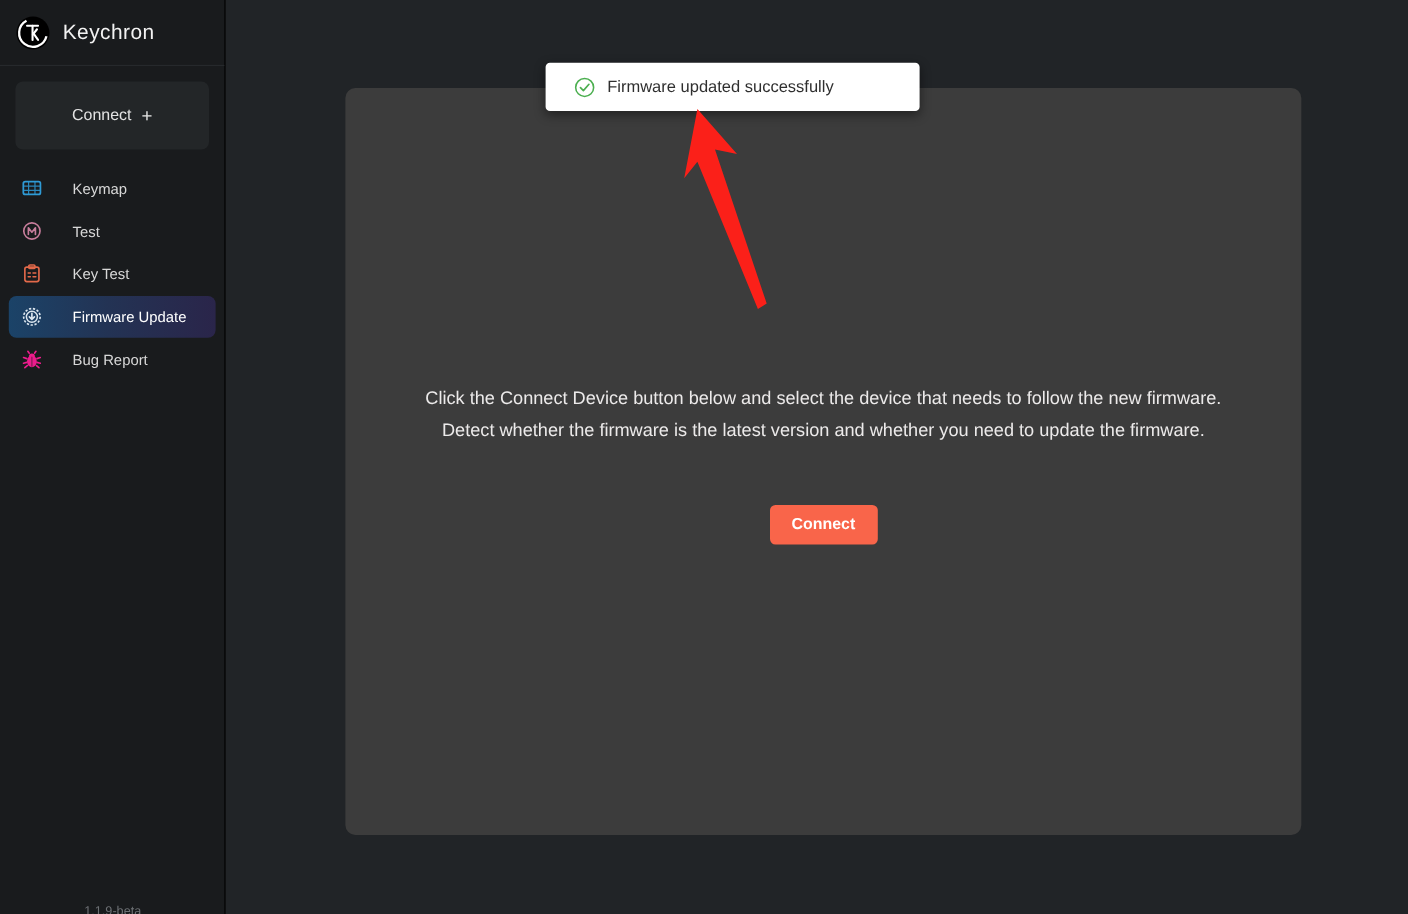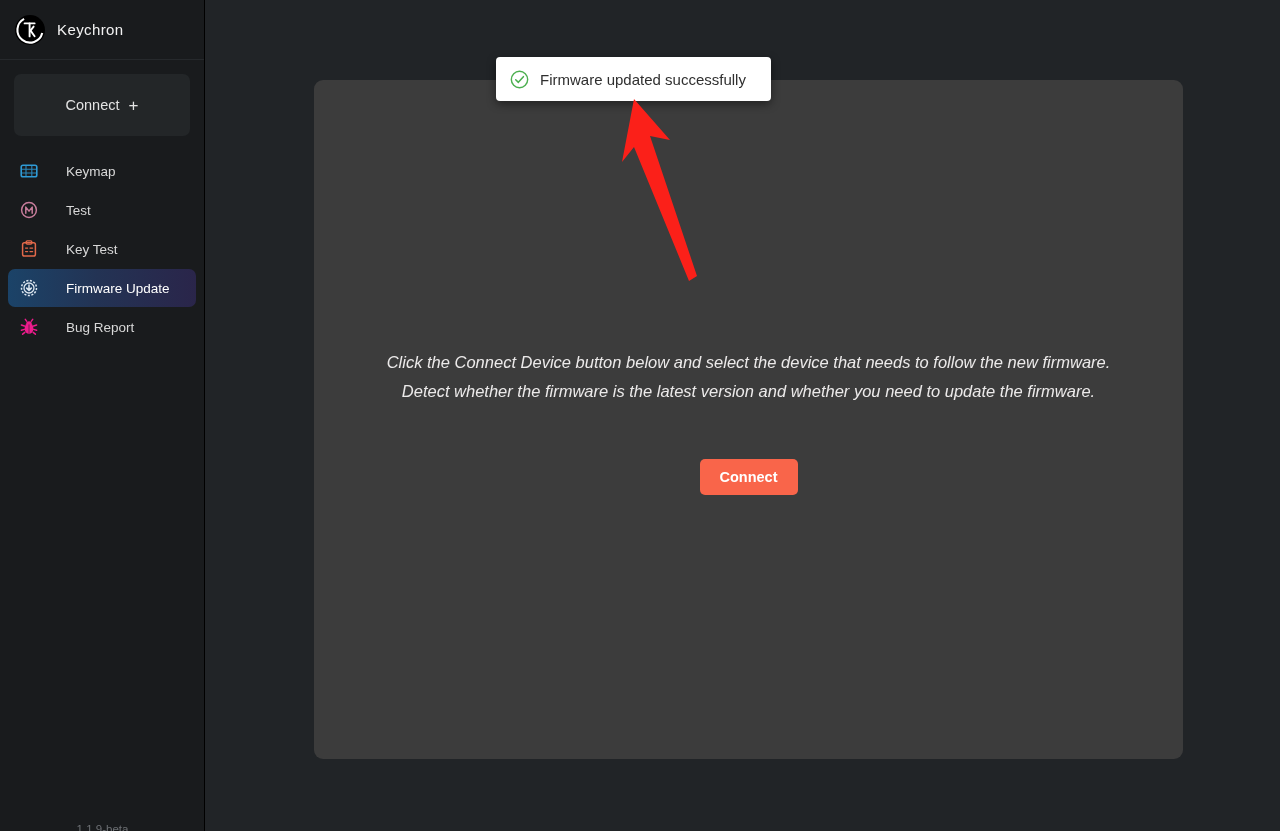--- a/index.html
+++ b/index.html
@@ -17,21 +17,21 @@
     background:#191b1d;
     border-right:1px solid #000;
   }
   #brand {
     height:60px; display:flex; align-items:center; gap:11px;
     padding-left:14px;
     border-bottom:1px solid #26292c;
   }
   .logo-mark { width:32px; height:32px; flex:0 0 32px; display:block; }
   .brand-name {
-    color:#f2f2f2; font-size:15px; letter-spacing:.4px; font-weight:400;text-align:center;
+    color:#f2f2f2; font-size:19px; letter-spacing:.4px; font-weight:400;text-align:center;
   }
 
   #connect-pill {
     margin:14px 14px 0 14px; height:62px; border-radius:7px;
     background:#232628;
     display:flex; align-items:center; justify-content:center; gap:9px;
     cursor:pointer;
   }
   #connect-pill .lbl { color:#e3e3e3; font-size:14.5px; }
   #connect-pill .plus { color:#e3e3e3; font-size:17px; line-height:1; }
@@ -60,36 +60,36 @@
   }
 
   
   #main { position:absolute; left:205px; top:0; right:0; bottom:0; }
   #panel {
     position:absolute; left:109px; top:80px; width:869px; height:679px;
     background:#3c3c3c; border-radius:9px;
   }
   #panel-copy {
     position:absolute; left:0; right:0; top:268px;
-    text-align:center; color:#eceaea; font-size:16.5px; line-height:29px;font-style:italic;
+    text-align:center; color:#eceaea; font-size:16.5px; line-height:29px;
   }
   #connect-btn {
     position:absolute; left:50%; top:379px; transform:translateX(-50%);
     background:#f9654a; color:#ffffff; border:none;
     font-family:"Liberation Sans", sans-serif;
     font-size:14.5px; font-weight:bold;
     padding:10px 20px; border-radius:5px; cursor:pointer;
   }
 
   
   #toast {
-    position:absolute; left:496px; top:57px; width:275px; height:44px;
+    position:absolute; left:496px; top:57px; width:340px; height:44px;
     background:#ffffff; border-radius:4px;
     box-shadow:0 3px 10px rgba(0,0,0,.45);
-    display:flex; align-items:center; gap:11px; padding-left:14px;
+    display:flex; align-items:center; gap:11px; padding-left:26px;
     z-index:30;
   }
   #toast .toast-text { color:#2f2f2f; font-size:15px; }
   .toast-icon { width:19px; height:19px; flex:0 0 19px; display:block; }
 
   
   #arrow { position:absolute; left:0; top:0; width:1280px; height:831px;
            pointer-events:none; z-index:40; }
 </style>
 </head>

